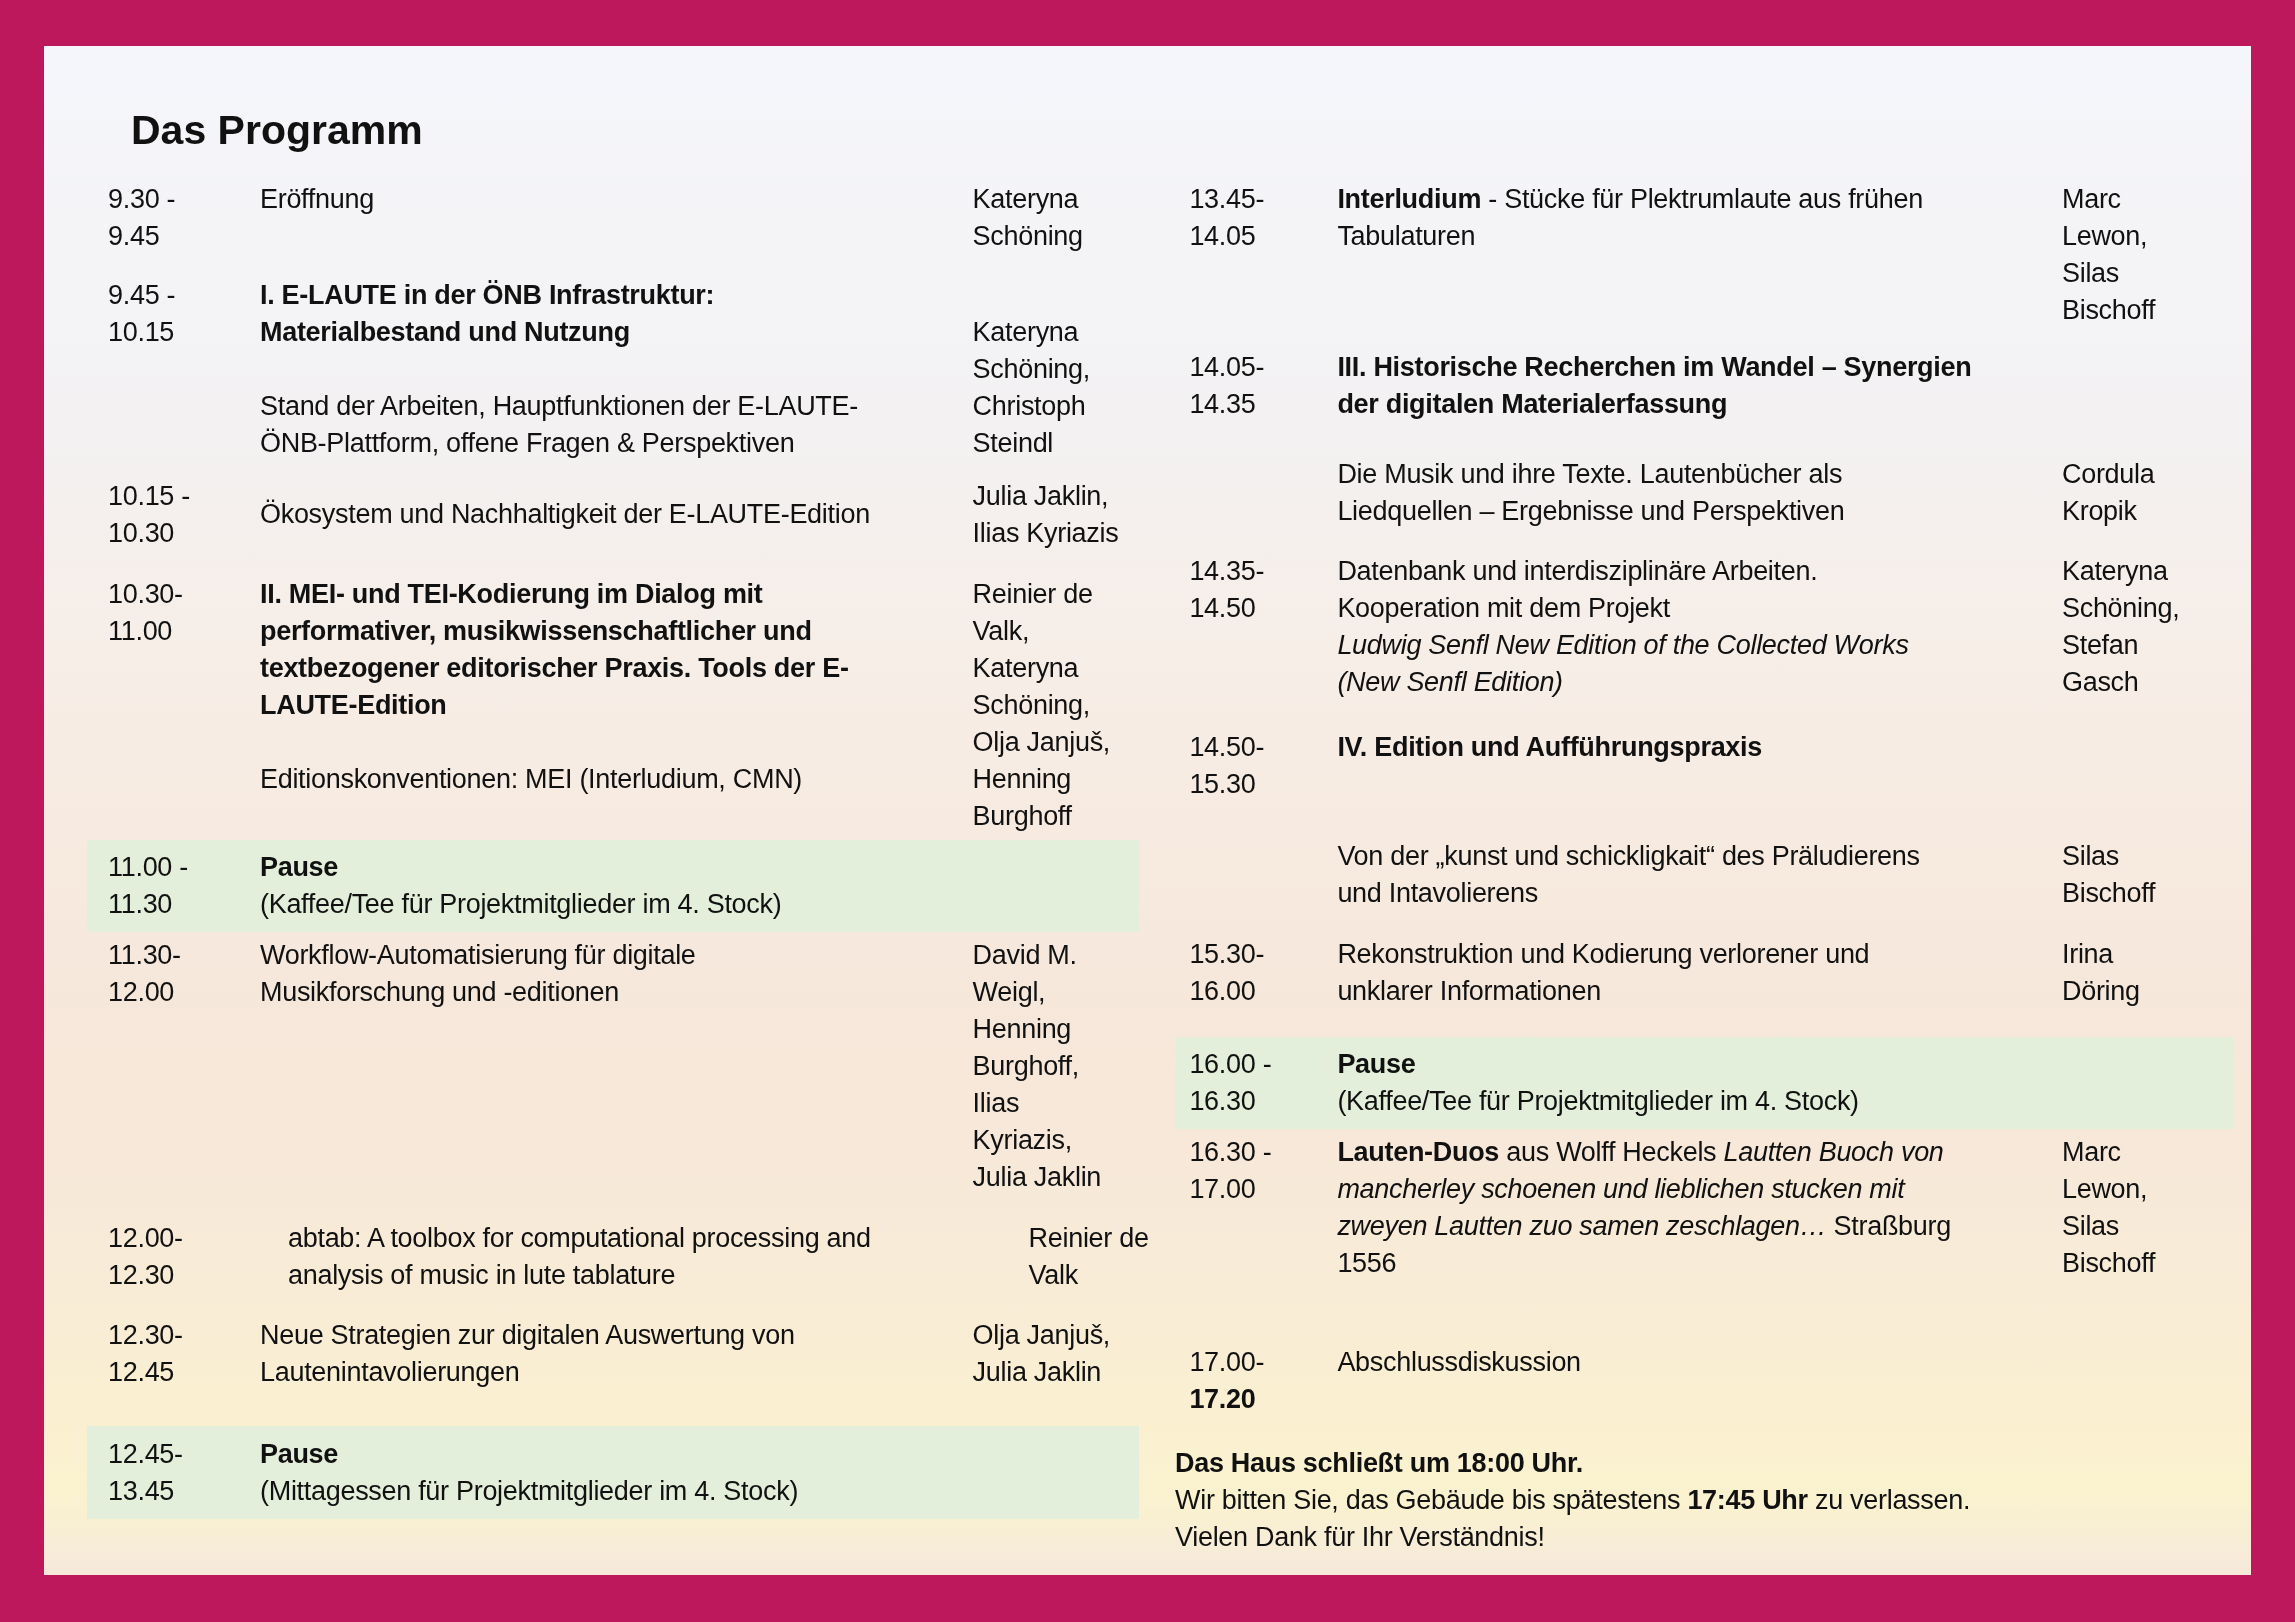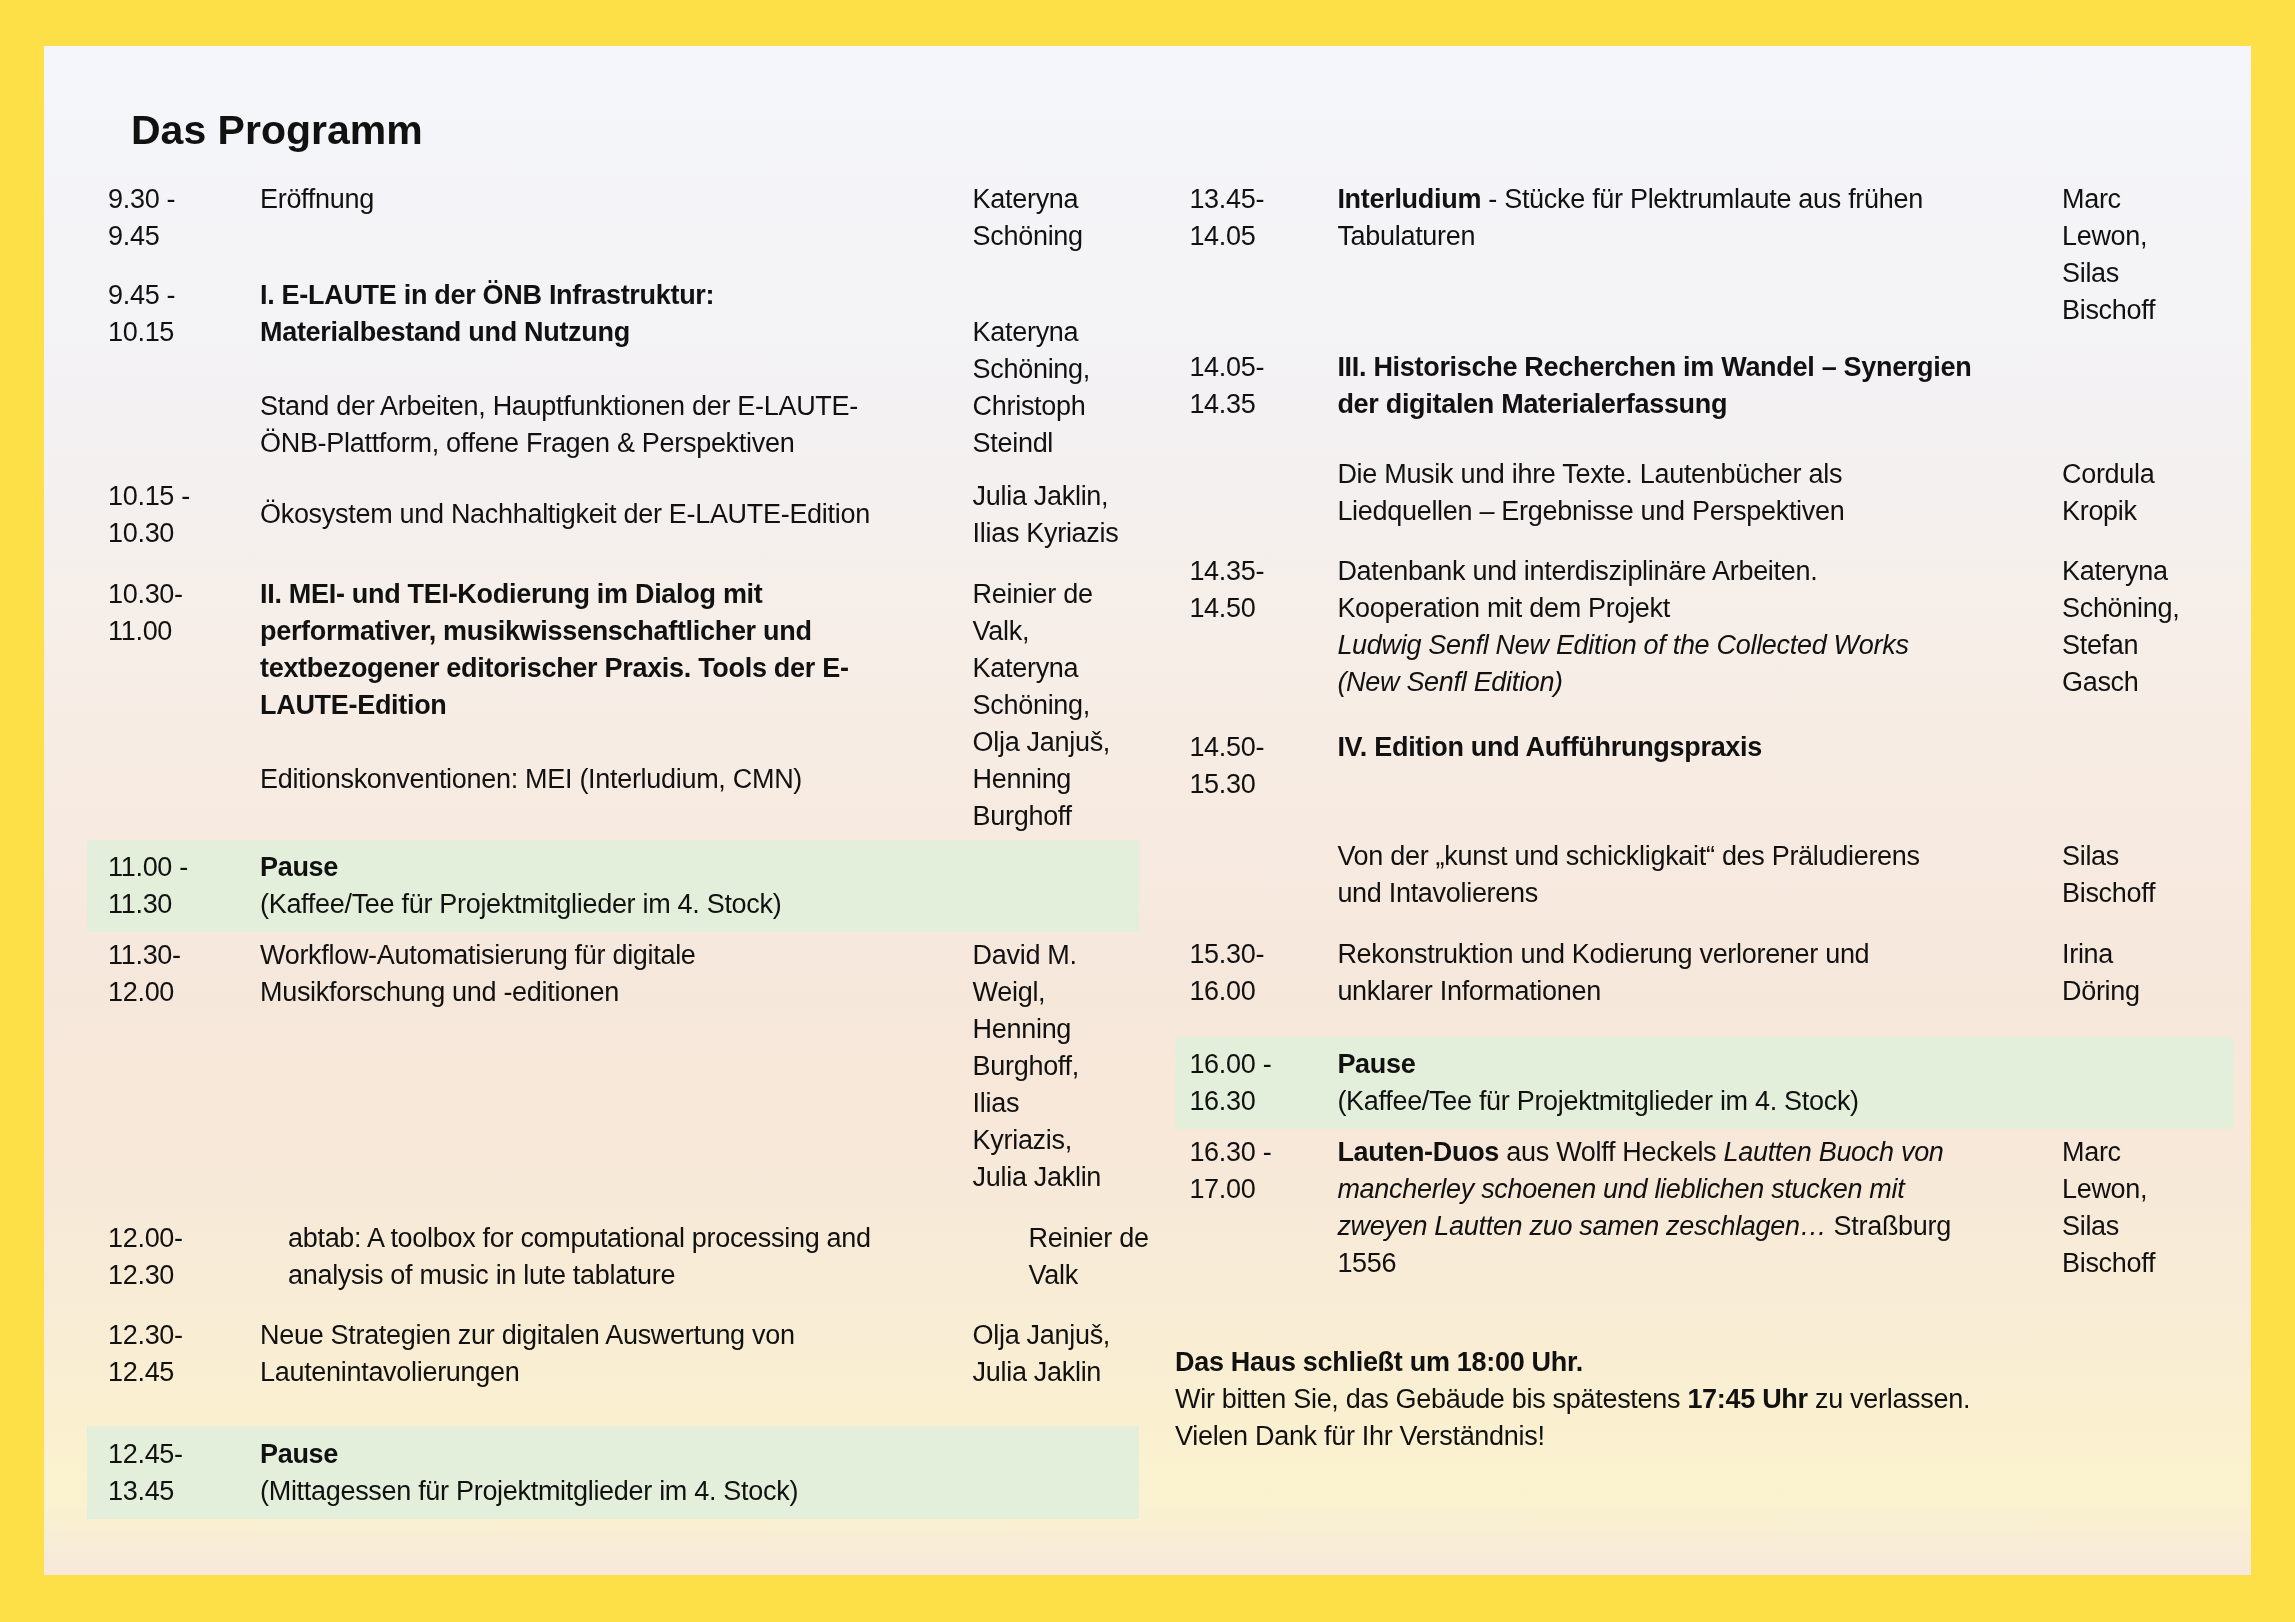--- a/index.html
+++ b/index.html
@@ -1,20 +1,20 @@
 <!DOCTYPE html>
 <html style="font-size:10.5px"><head>
 <meta charset="utf-8">
 <style>
   html, body { margin: 0; padding: 0; }
   .page {
     position: relative;
     width: 2295px;
     height: 1622px;
-    background: #fde047;
+    background: #be185d;
     font-family: "Liberation Sans", "DejaVu Sans", sans-serif;
     color: #111111;
     overflow: hidden;
   }
   .content {
     position: absolute;
     left: 44px;
     top: 46px;
     width: 2207px;
     height: 1529px;
@@ -240,18 +240,24 @@
 17.00</span></div>
             <div class="cell desc"><div class="para"><span class="b">Lauten-Duos</span><span> aus Wolff Heckels </span><span class="i">Lautten Buoch von
 mancherley schoenen und lieblichen stucken mit
 zweyen Lautten zuo samen zeschlagen…</span><span> Straßburg
 1556</span></div></div>
             <div class="cell speakers"><span>Marc
 Lewon,
 Silas
 Bischoff</span></div>
           </div>
+          <div class="row" style="margin-bottom: 27px;">
+            <div class="cell time"><span>17.00-
+</span><span class="b">17.20</span></div>
+            <div class="cell desc"><div class="para"><span>Abschlussdiskussion</span></div></div>
+            <div class="cell speakers"></div>
+          </div>
         </div>
       <div class="footer"><div class="footer-line"><span class="b">Das Haus schließt um 18:00 Uhr.</span></div><div class="footer-line"><span>Wir bitten Sie, das Gebäude bis spätestens </span><span class="b">17:45 Uhr</span><span> zu verlassen.</span></div><div class="footer-line"><span>Vielen Dank für Ihr Verständnis!</span></div></div>
     </div>
   </div>
 </div>
 
 
 </body></html>

